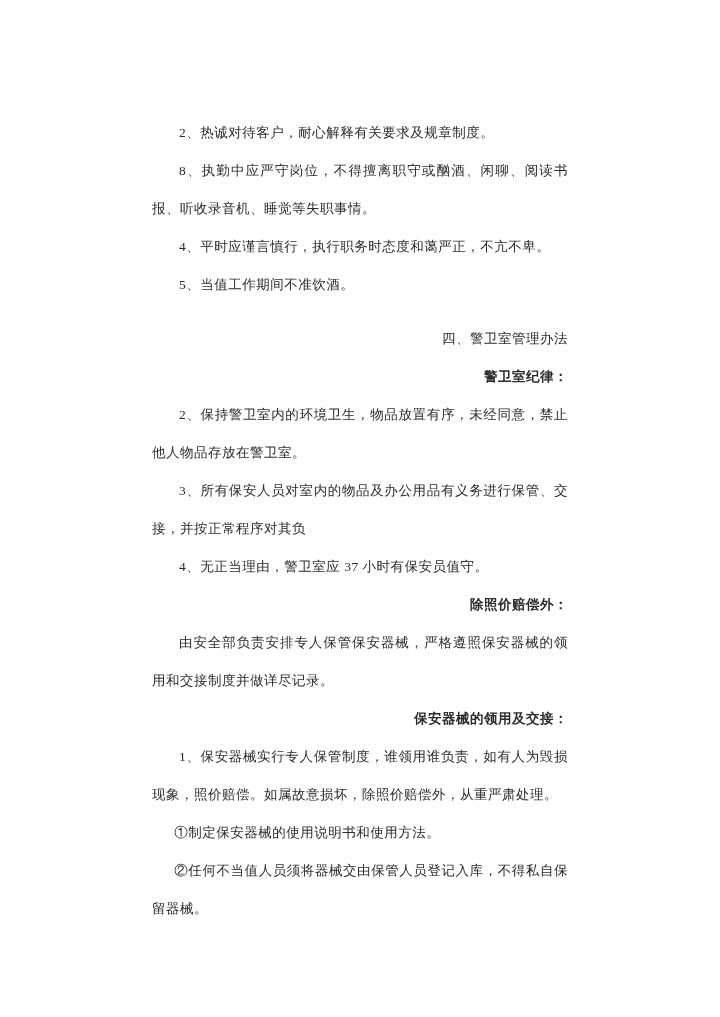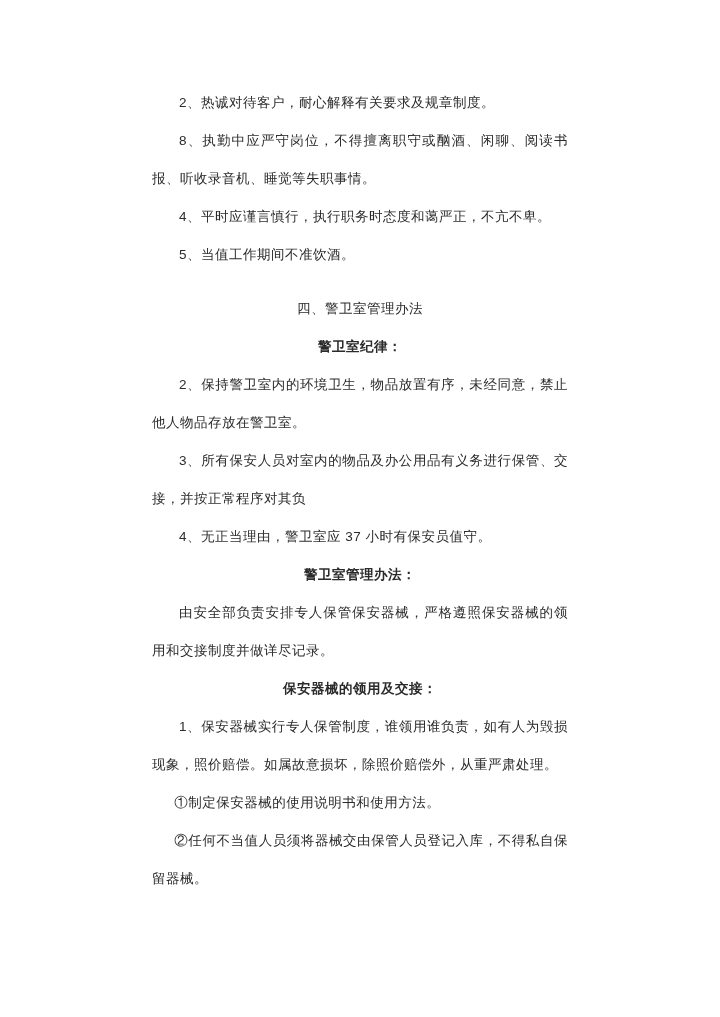--- a/index.html
+++ b/index.html
@@ -7,64 +7,64 @@
     padding: 0;
     background: #ffffff;
   }
   .page {
     position: relative;
     width: 616px;
     height: 1017px;
     margin: 0 auto;
     background: #ffffff;
     box-sizing: border-box;
-    padding: 84px 100px 40px 100px;
+    padding: 114px 100px 40px 100px;
     overflow: hidden;
-    font-family: Liberation Sans, sans-serif;
+    font-family: Liberation Serif, serif;
     color: #2b2b2b;
   }
   .para {
     margin: 0;
     font-size: 13.5px;
     line-height: 38px;
     text-align: justify;
     text-justify: inter-ideograph;
     letter-spacing: 0.5px;
     word-break: break-all;
   }
   .indent {
     text-indent: 2em;
   }
   .circ-indent {
     text-indent: 1.65em;
   }
   .center-heading {
-    text-align: center;
+    text-align: right;
     text-indent: 0;
     margin-top: 16px;
     font-weight: normal;
   }
   .bold-heading {
     font-weight: bold;
     text-indent: 0;
-    text-align: center;
+    text-align: right;
   }
 </style>
 </head>
 <body>
 
 <div class="page">
   <p class="para indent">2、热诚对待客户，耐心解释有关要求及规章制度。</p>
   <p class="para indent">8、执勤中应严守岗位，不得擅离职守或酗酒、闲聊、阅读书报、听收录音机、睡觉等失职事情。</p>
   <p class="para indent">4、平时应谨言慎行，执行职务时态度和蔼严正，不亢不卑。</p>
   <p class="para indent">5、当值工作期间不准饮酒。</p>
   <p class="para center-heading">四、警卫室管理办法</p>
   <p class="para bold-heading">警卫室纪律：</p>
   <p class="para indent">2、保持警卫室内的环境卫生，物品放置有序，未经同意，禁止他人物品存放在警卫室。</p>
   <p class="para indent">3、所有保安人员对室内的物品及办公用品有义务进行保管、交接，并按正常程序对其负</p>
   <p class="para indent">4、无正当理由，警卫室应 37 小时有保安员值守。</p>
-  <p class="para bold-heading">警卫室管理办法：</p>
+  <p class="para bold-heading">除照价赔偿外：</p>
   <p class="para indent">由安全部负责安排专人保管保安器械，严格遵照保安器械的领用和交接制度并做详尽记录。</p>
   <p class="para bold-heading">保安器械的领用及交接：</p>
   <p class="para indent">1、保安器械实行专人保管制度，谁领用谁负责，如有人为毁损现象，照价赔偿。如属故意损坏，除照价赔偿外，从重严肃处理。</p>
   <p class="para circ-indent">①制定保安器械的使用说明书和使用方法。</p>
   <p class="para circ-indent">②任何不当值人员须将器械交由保管人员登记入库，不得私自保留器械。</p>
 </div>
 
 </body></html>

